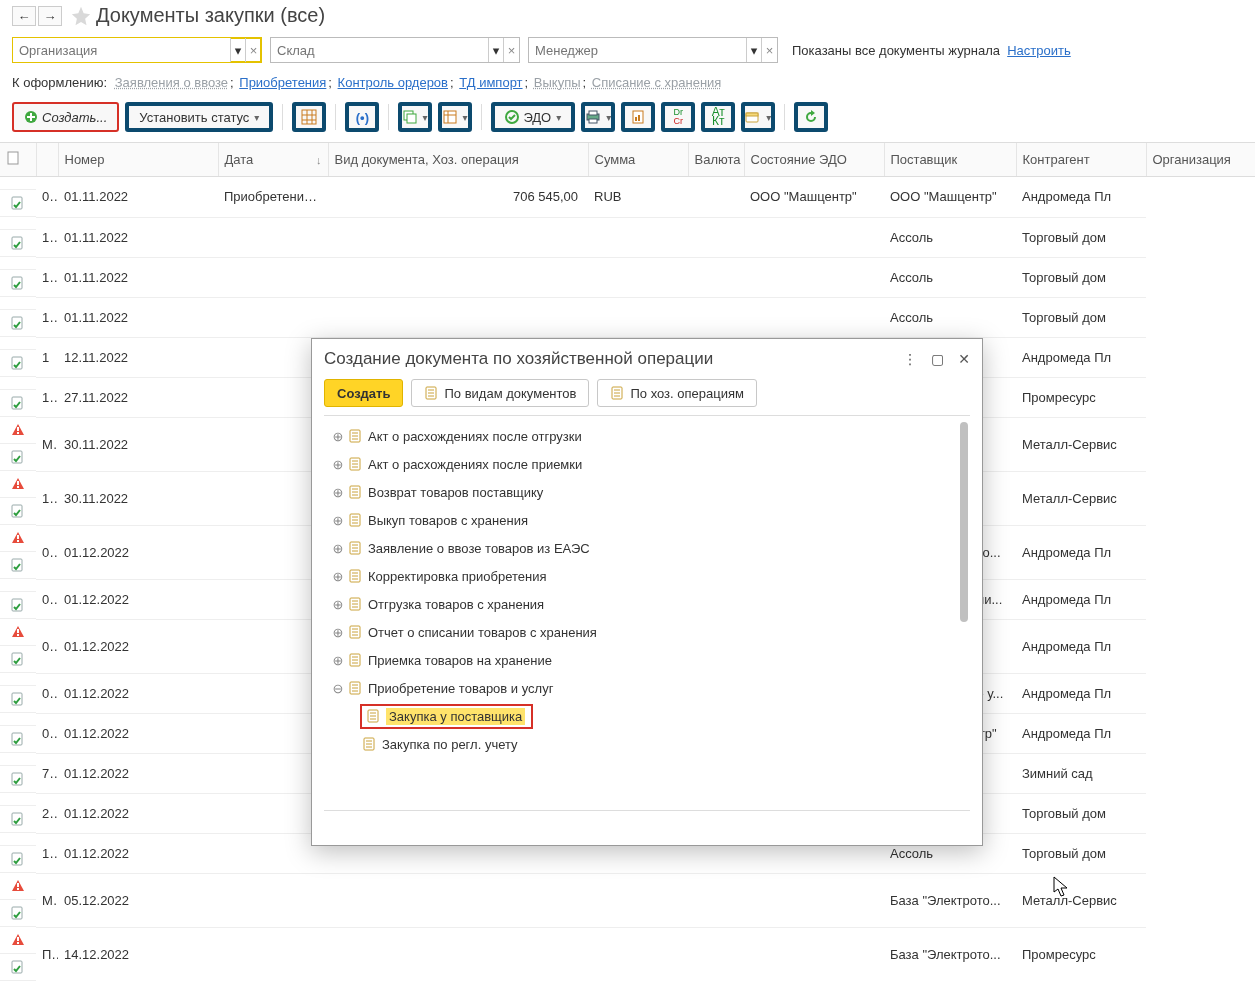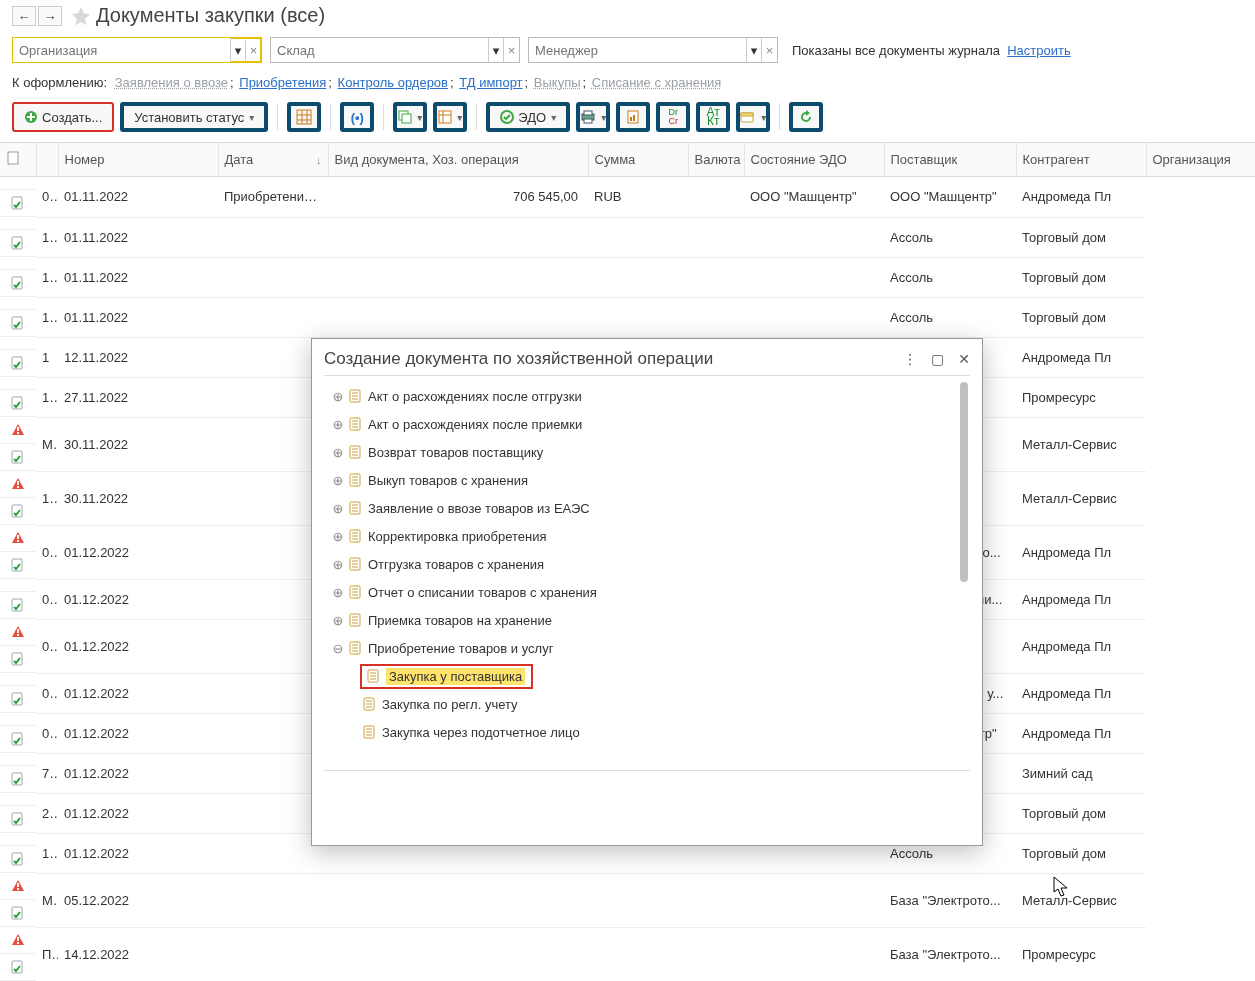--- a/index.html
+++ b/index.html
@@ -30,21 +30,21 @@
 .links-row a { color:#2a6fc9; text-decoration: underline; cursor:pointer; }
 .links-row .dis { color:#9aa0a6; text-decoration: underline dotted; }
 .links-row .sep { color:#333; margin:0 2px; }
 
 
 .toolbar { display:flex; align-items:center; gap:6px; padding: 4px 12px 10px; }
 .tbtn { height:30px; border:4px solid #0c4a6e; border-radius:3px; background:#f8f8f8; display:flex; align-items:center; padding:0 10px; cursor:pointer; white-space:nowrap; }
 .tbtn.icon-only { padding:0; width:34px; justify-content:center; }
 .tbtn svg { margin-right:4px; }
 .tbtn.icon-only svg { margin-right:0; }
-.tbtn.red-border { border:2px solid #d63027; }
+.tbtn.red-border { border:2px solid #d63027;font-style:italic; }
 .tbtn .caret { margin-left:5px; font-size:10px; color:#666; }
 .tsep { width:1px; height:26px; background:#ddd; margin:0 3px; }
 .dr-cr { font-size:9px; line-height:9px; text-align:center; }
 .dr-cr .dr { color:#1a8f2d; } .dr-cr .cr { color:#c22; }
 .at-kt { font-size:12px; line-height:9px; text-align:center; color:#1a8f2d; }
 
 
 .table-wrap { position: relative; border-top:1px solid #ddd; }
 table { border-collapse: collapse; width: 100%; table-layout: fixed; }
 th { text-align:left; font-weight:normal; color:#555; font-size:13px; padding:8px 6px; border-right:1px solid #e5e5e5; border-bottom:1px solid #ddd; background:#fafafa; position: relative; }
@@ -599,20 +599,37 @@
 
 <div class="modal">
   <div class="modal-head">
     <div class="modal-title">Создание документа по хозяйственной операции</div>
     <div class="modal-controls">
       <span class="mc">⋮</span>
       <span class="mc">▢</span>
       <span class="mc">✕</span>
     </div>
   </div>
+  <div class="modal-tb">
+    <div class="mbtn primary">
+          <span>Создать</span>
+        </div>
+    <div class="mbtn">
+      <svg width="14" height="14" style="margin-right:6px">
+            <use href="#file"></use>
+          </svg>
+      <span>По видам документов</span>
+    </div>
+    <div class="mbtn">
+      <svg width="14" height="14" style="margin-right:6px">
+            <use href="#file"></use>
+          </svg>
+      <span>По хоз. операциям</span>
+    </div>
+  </div>
   <div class="modal-body">
     <div class="tree" id="tree">
           <div class="tree-row">
             <span class="exp">⊕</span>
       <svg class="fi" width="14" height="14">
               <use href="#file"></use>
             </svg>
       <span class="txt">Акт о расхождениях после отгрузки</span>
           </div>
           <div class="tree-row">
@@ -685,26 +702,20 @@
               </svg>
               <span class="txt">Закупка у поставщика</span>
             </span>
           </div>
           <div class="tree-row indent1">
             <svg class="fi" width="14" height="14">
               <use href="#file"></use>
             </svg>
             <span class="txt">Закупка по регл. учету</span>
           </div>
-          <div class="tree-row indent1">
-            <svg class="fi" width="14" height="14">
-              <use href="#file"></use>
-            </svg>
-            <span class="txt">Закупка через подотчетное лицо</span>
-          </div>
         </div>
     <div class="tree-scroll">
           <div class="thumb"></div>
         </div>
   </div>
 </div>
 
 </div>
 
 <svg class="cursor" width="18" height="22">

